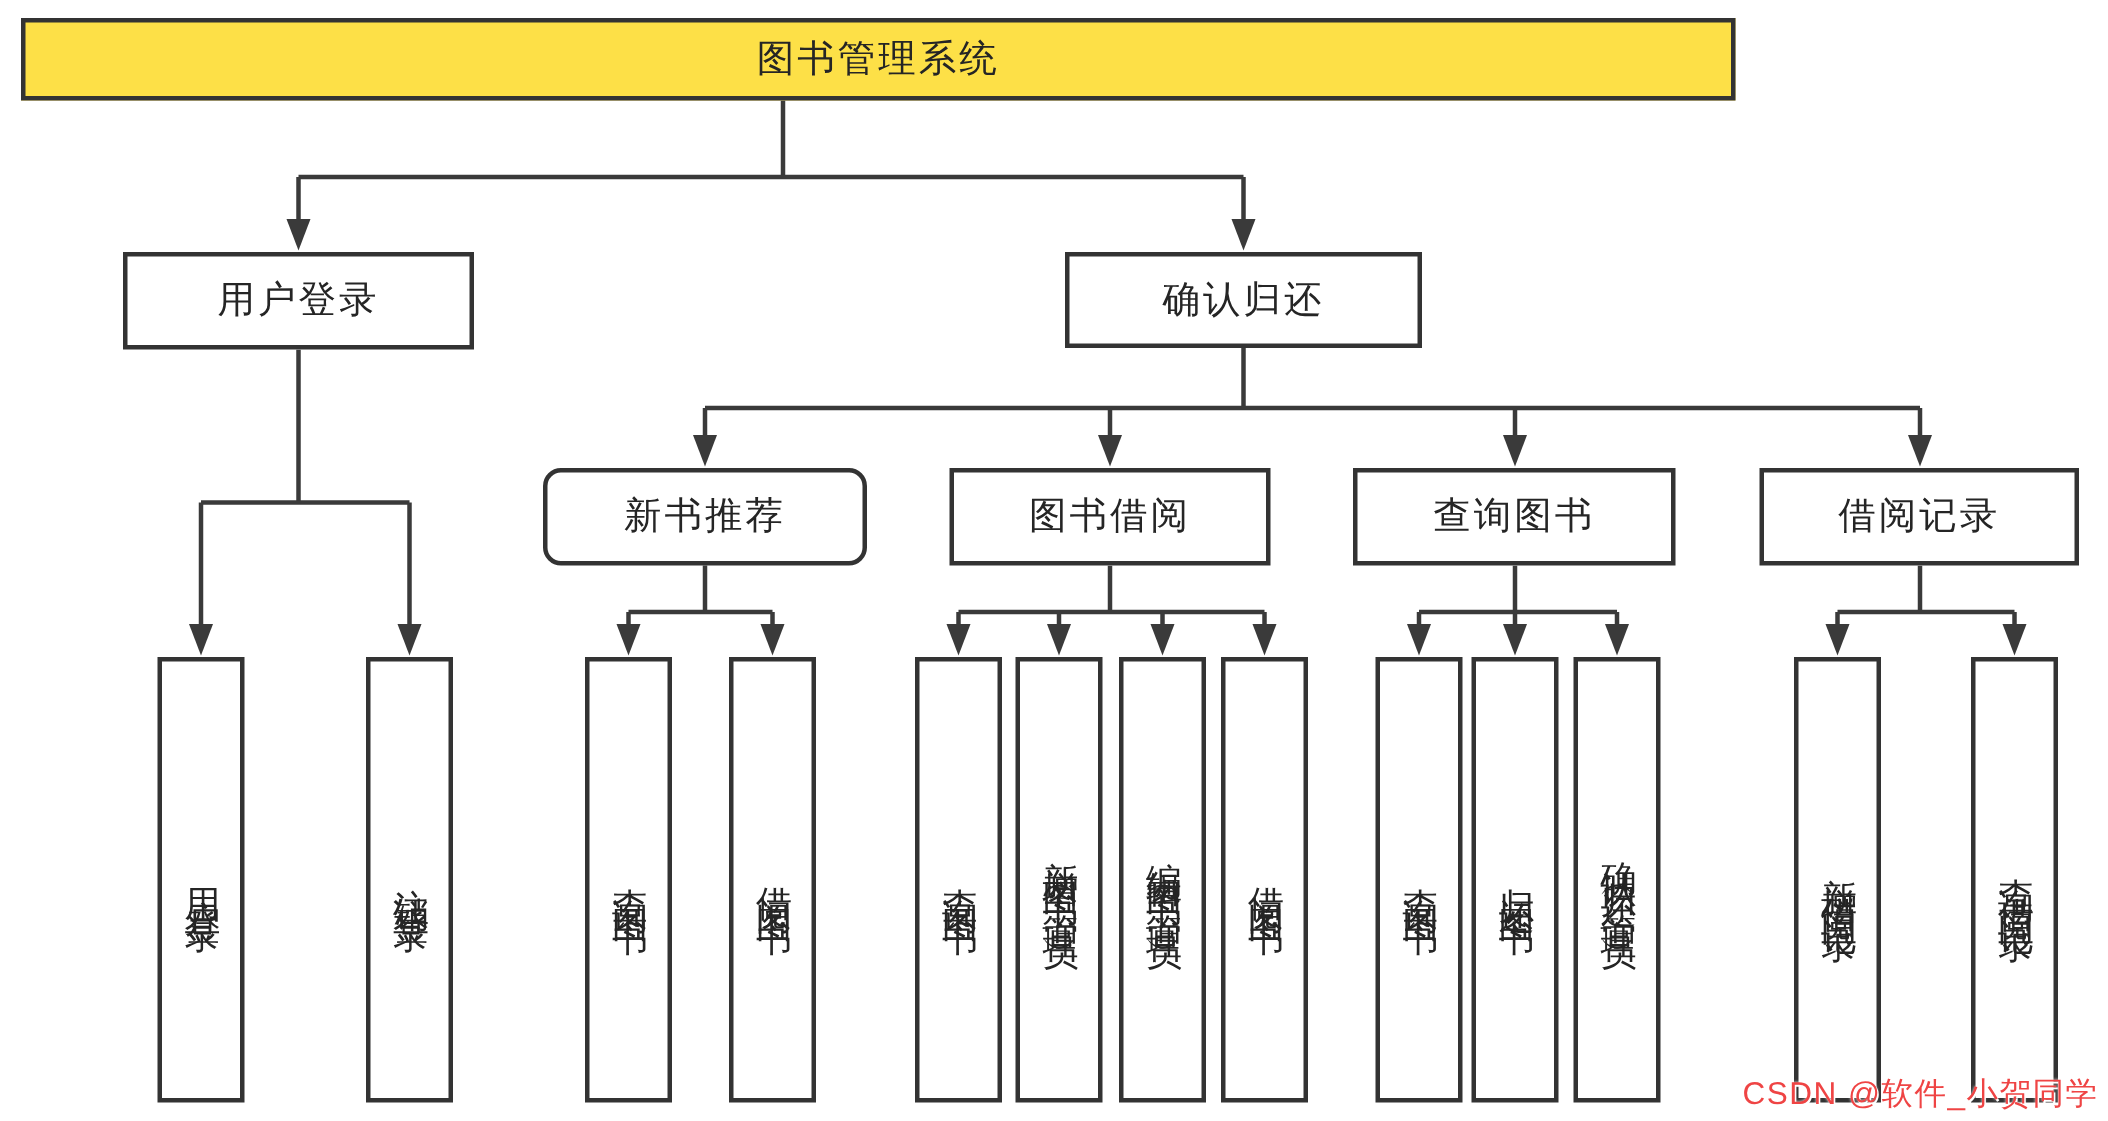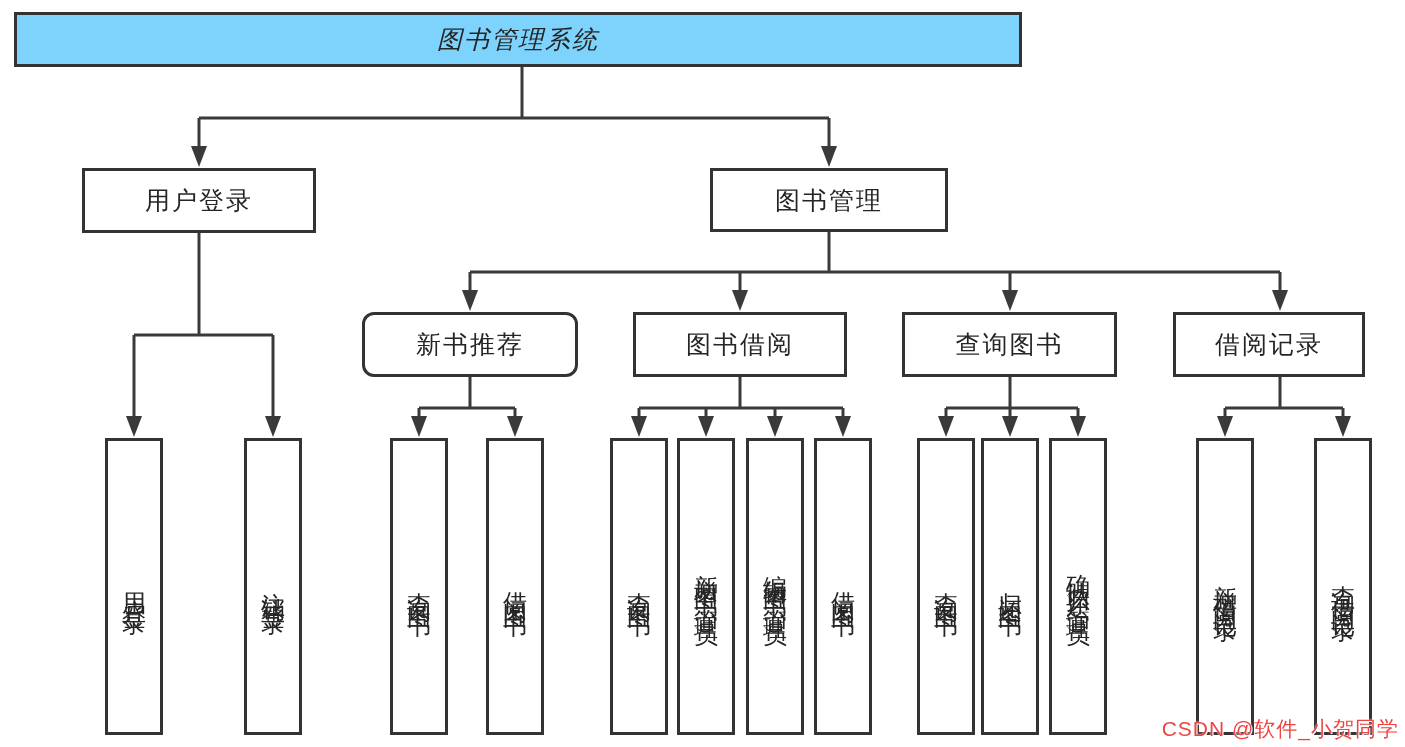--- a/index.html
+++ b/index.html
@@ -98,39 +98,39 @@
       <line x1="1078" y1="408" x2="1078" y2="420" stroke="#3a3a3a" stroke-width="3"></line>
       <polygon points="1070,416 1086,416 1078,437" fill="#3a3a3a"></polygon>
       <line x1="1280" y1="377" x2="1280" y2="408" stroke="#3a3a3a" stroke-width="3"></line>
       <line x1="1225" y1="408" x2="1343" y2="408" stroke="#3a3a3a" stroke-width="3"></line>
       <line x1="1225" y1="408" x2="1225" y2="420" stroke="#3a3a3a" stroke-width="3"></line>
       <polygon points="1217,416 1233,416 1225,437" fill="#3a3a3a"></polygon>
       <line x1="1343" y1="408" x2="1343" y2="420" stroke="#3a3a3a" stroke-width="3"></line>
       <polygon points="1335,416 1351,416 1343,437" fill="#3a3a3a"></polygon>
     </svg>
   <div id="nodes">
-      <div class="node h" style="left: 14px; top: 12px; width: 1008px; height: 55px; border-color: rgb(51, 51, 51); background: #7dd3fc; color: rgb(37, 37, 37); font-style: italic;">
+      <div class="node h" style="left: 14px; top: 12px; width: 1143px; height: 55px; border-color: rgb(51, 51, 51); background: #fde047; color: rgb(37, 37, 37);">
         <span class="label">图书管理系统</span>
       </div>
       <div class="node h" style="left: 82px; top: 168px; width: 234px; height: 65px; border-color: rgb(51, 51, 51); background: rgb(255, 255, 255); color: rgb(37, 37, 37);">
         <span class="label">用户登录</span>
       </div>
       <div class="node h" style="left: 710px; top: 168px; width: 238px; height: 64px; border-color: rgb(51, 51, 51); background: rgb(255, 255, 255); color: rgb(37, 37, 37);">
-        <span class="label">图书管理</span>
+        <span class="label">确认归还</span>
       </div>
       <div class="node h" style="left: 362px; top: 312px; width: 216px; height: 65px; border-color: rgb(51, 51, 51); background: rgb(255, 255, 255); color: rgb(37, 37, 37); border-radius: 12px;">
         <span class="label">新书推荐</span>
       </div>
       <div class="node h" style="left: 633px; top: 312px; width: 214px; height: 65px; border-color: rgb(51, 51, 51); background: rgb(255, 255, 255); color: rgb(37, 37, 37);">
         <span class="label">图书借阅</span>
       </div>
       <div class="node h" style="left: 902px; top: 312px; width: 215px; height: 65px; border-color: rgb(51, 51, 51); background: rgb(255, 255, 255); color: rgb(37, 37, 37);">
         <span class="label">查询图书</span>
       </div>
-      <div class="node h" style="left: 1173px; top: 312px; width: 192px; height: 65px; border-color: rgb(51, 51, 51); background: rgb(255, 255, 255); color: rgb(37, 37, 37);">
+      <div class="node h" style="left: 1173px; top: 312px; width: 213px; height: 65px; border-color: rgb(51, 51, 51); background: rgb(255, 255, 255); color: rgb(37, 37, 37);">
         <span class="label">借阅记录</span>
       </div>
       <div class="node v" style="left: 105px; top: 438px; width: 58px; height: 297px; border-color: rgb(51, 51, 51); background: rgb(255, 255, 255); color: rgb(37, 37, 37);">
         <span class="label">用户登录</span>
       </div>
       <div class="node v" style="left: 244px; top: 438px; width: 58px; height: 297px; border-color: rgb(51, 51, 51); background: rgb(255, 255, 255); color: rgb(37, 37, 37);">
         <span class="label">注销登录</span>
       </div>
       <div class="node v" style="left: 390px; top: 438px; width: 58px; height: 297px; border-color: rgb(51, 51, 51); background: rgb(255, 255, 255); color: rgb(37, 37, 37);">
         <span class="label">查询图书</span>

